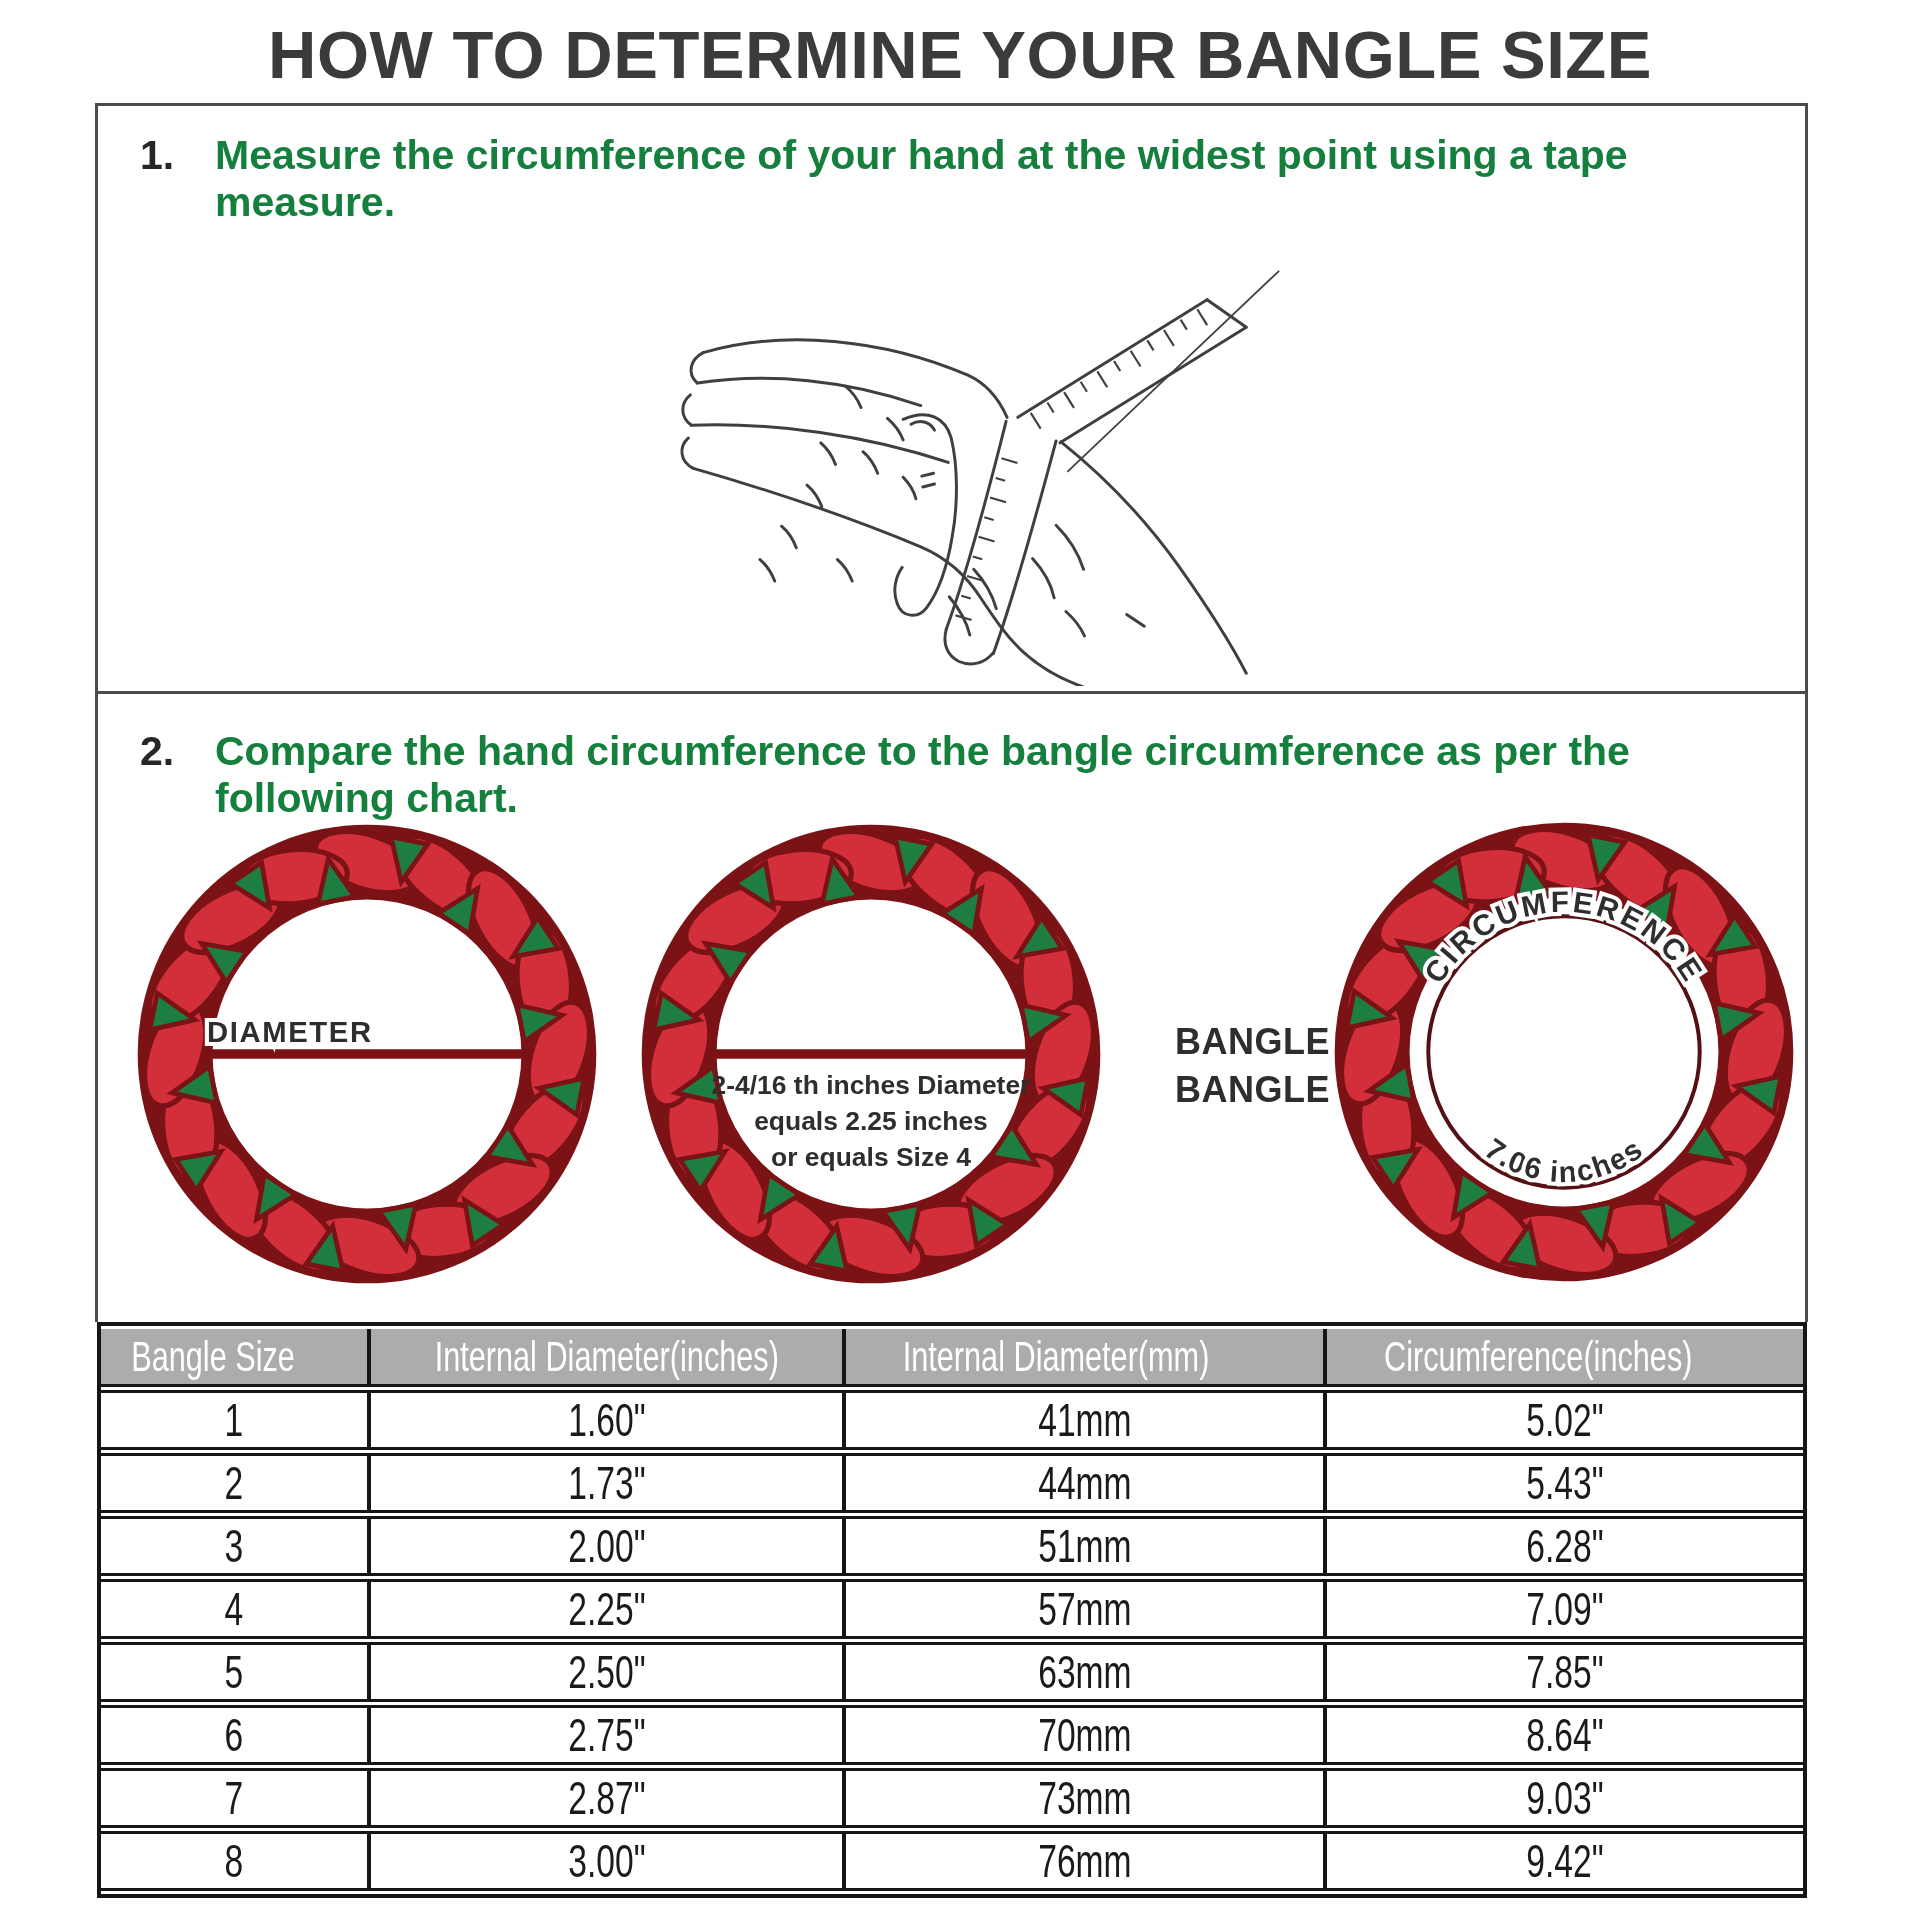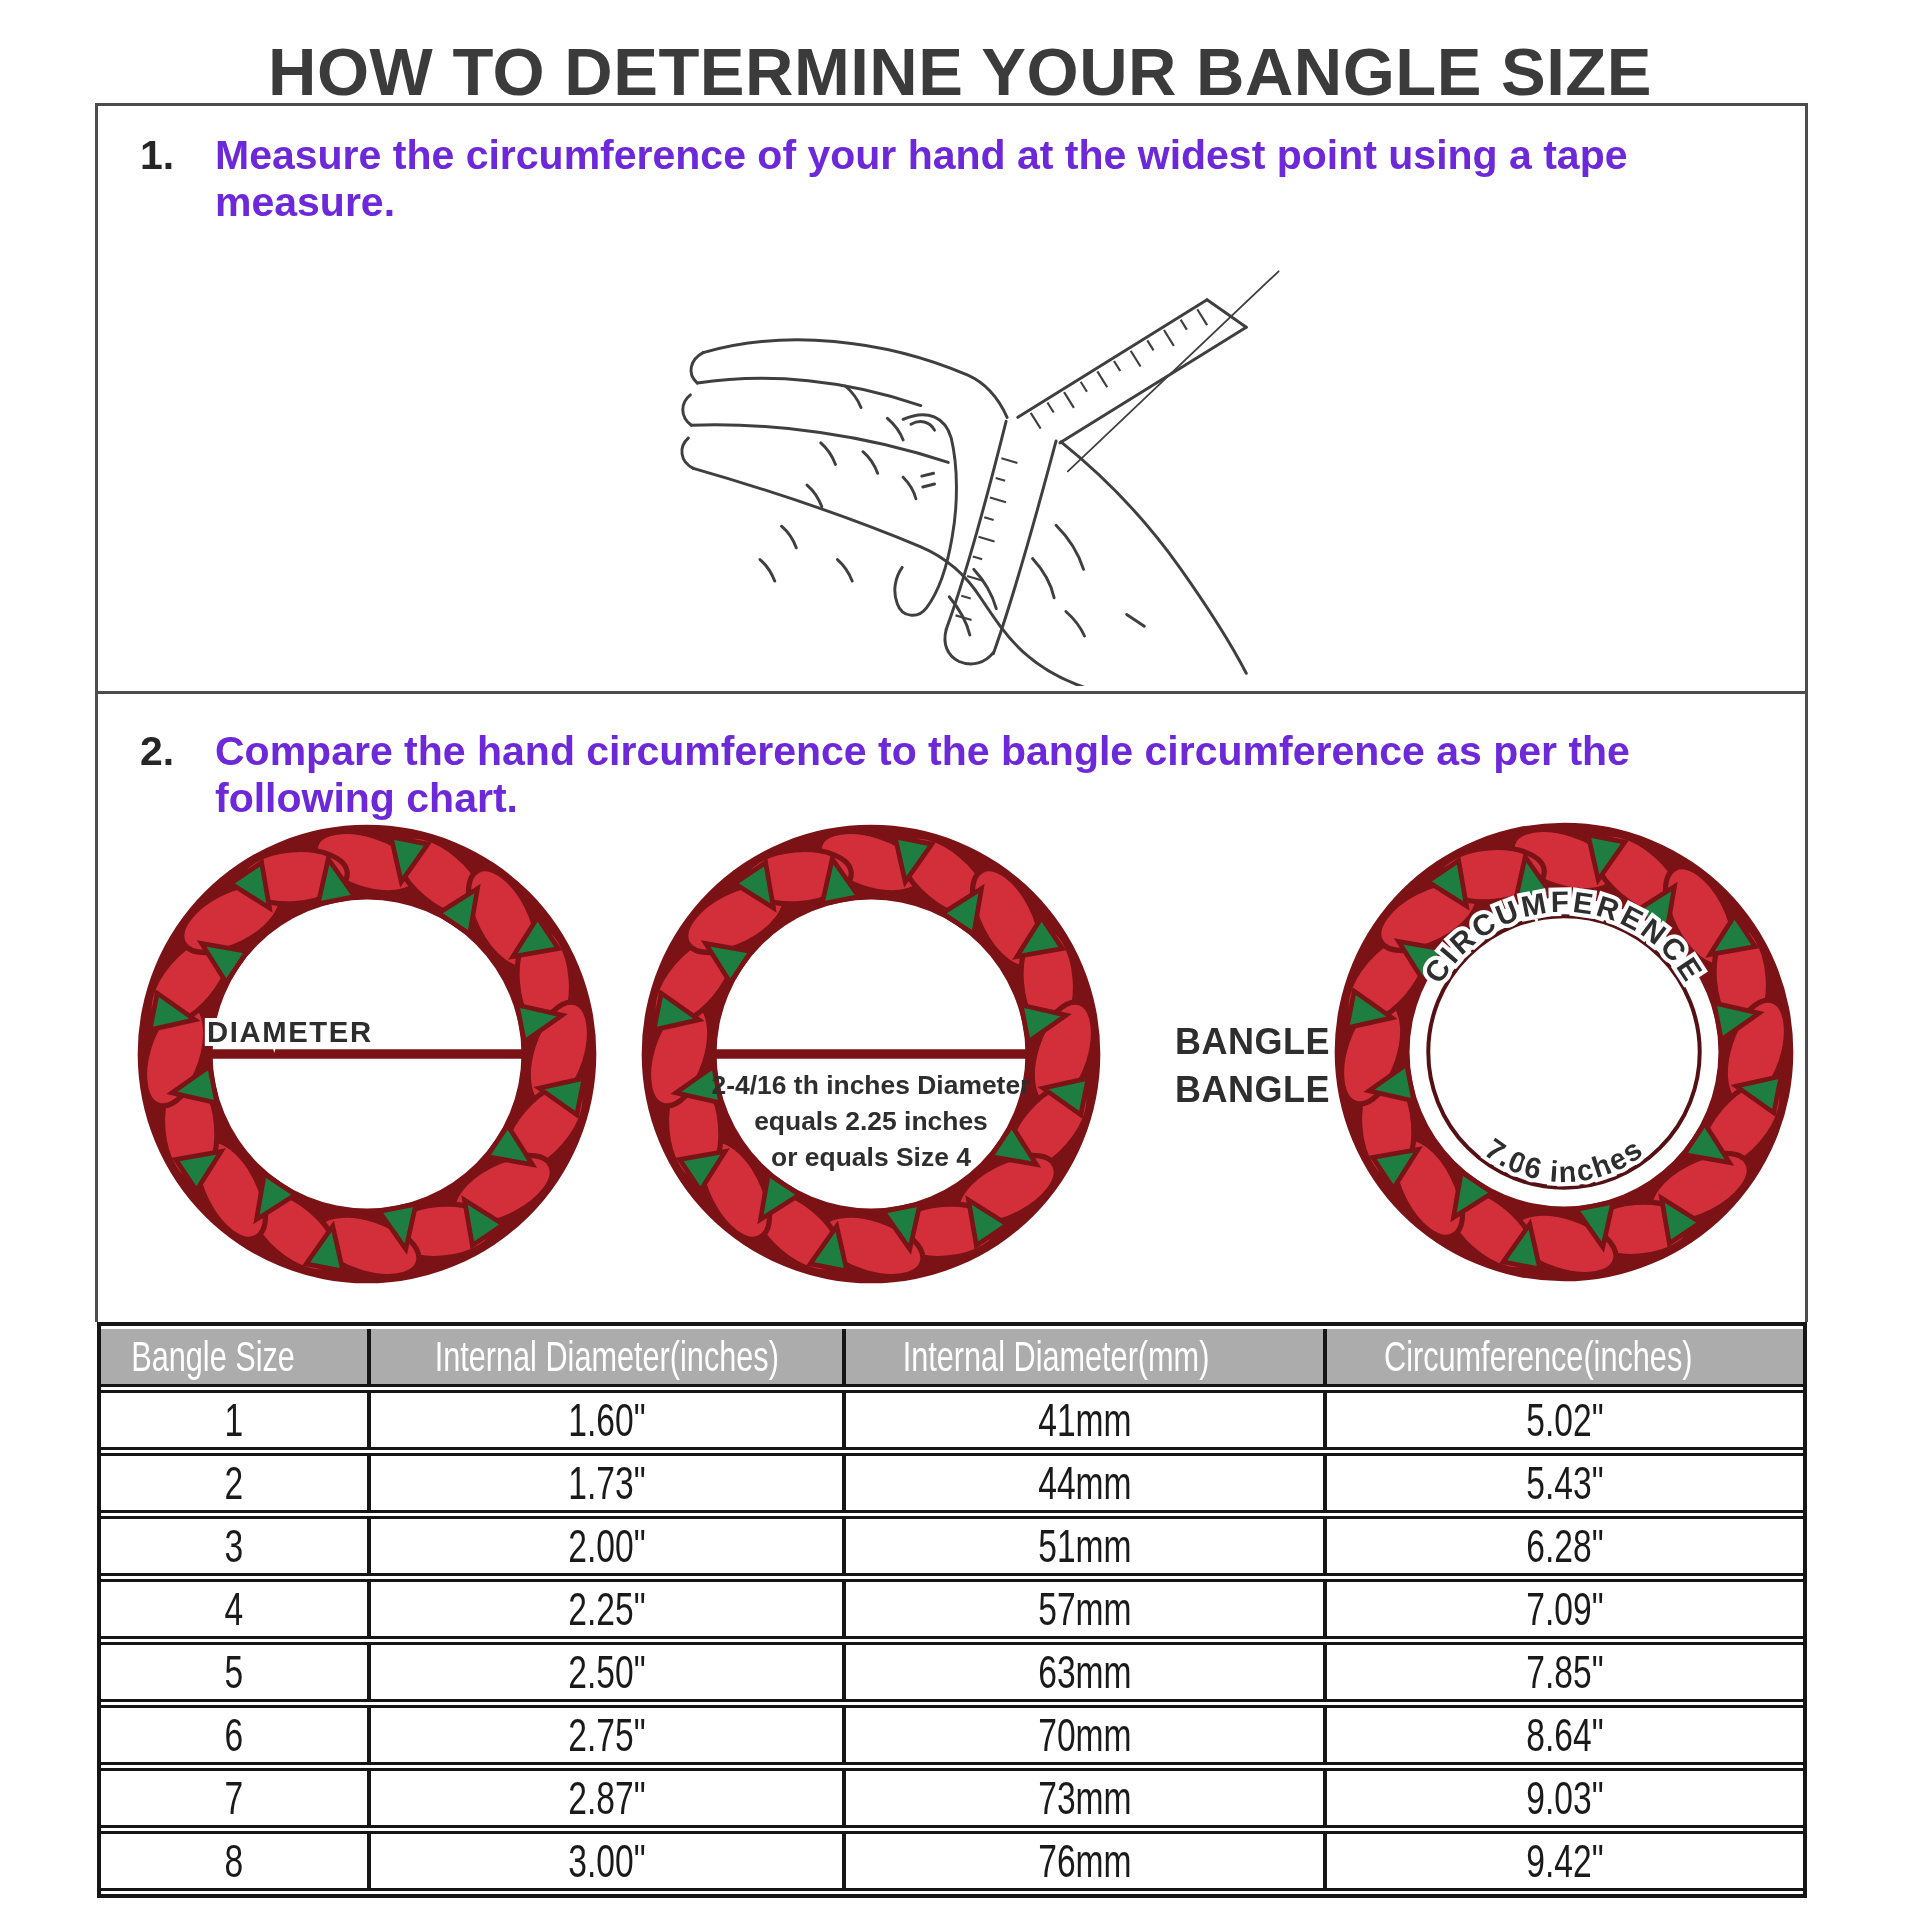--- a/index.html
+++ b/index.html
@@ -10,30 +10,30 @@
     --tborder:#161616;
     --ink:#2E2E2E;
     --frame:#4C4C4C;
   }
   *{margin:0;padding:0;box-sizing:border-box;}
   body{background:#fff;font-family:"Liberation Sans",sans-serif;}
   .page{position:relative;width:1920px;height:1920px;background:#fff;overflow:hidden;}
 
   .page-title{
     position:absolute;top:16px;left:0;width:100%;
-    text-align:center;font-size:67px;font-weight:700;color:#3B3B3B;letter-spacing:.5px;margin-top:17px;
+    text-align:center;font-size:67px;font-weight:700;color:#3B3B3B;letter-spacing:.5px;
   }
 
   .frame{
     position:absolute;left:95px;top:103px;width:1713px;height:1219px;
     border:3px solid var(--frame);border-bottom:none;background:#fff;
   }
   .step{position:absolute;left:0;width:100%;}
   .step-num{position:absolute;left:42px;top:0;font-size:41px;font-weight:600;color:#262626;}
-  .step-text{position:absolute;left:117px;top:0;width:1540px;font-size:41px;font-weight:600;color:#6d28d9;}
+  .step-text{position:absolute;left:117px;top:0;width:1540px;font-size:41px;font-weight:600;color:#15803d;}
   .step-1{top:26px;height:60px;}
   .step-2{top:622px;height:60px;}
   .divider{position:absolute;left:0;top:585px;width:100%;height:3px;background:var(--frame);}
 
   .hand-illustration{position:absolute;left:532px;top:80px;width:660px;height:500px;}
   .hand-illustration path{stroke:#3F3F3F;stroke-width:3;fill:none;stroke-linecap:round;stroke-linejoin:round;}
   .hand-illustration .thin{stroke-width:1.8;}
   .hand-illustration .tick{stroke-width:2.2;}
 
   .bangle-svg{position:absolute;}

